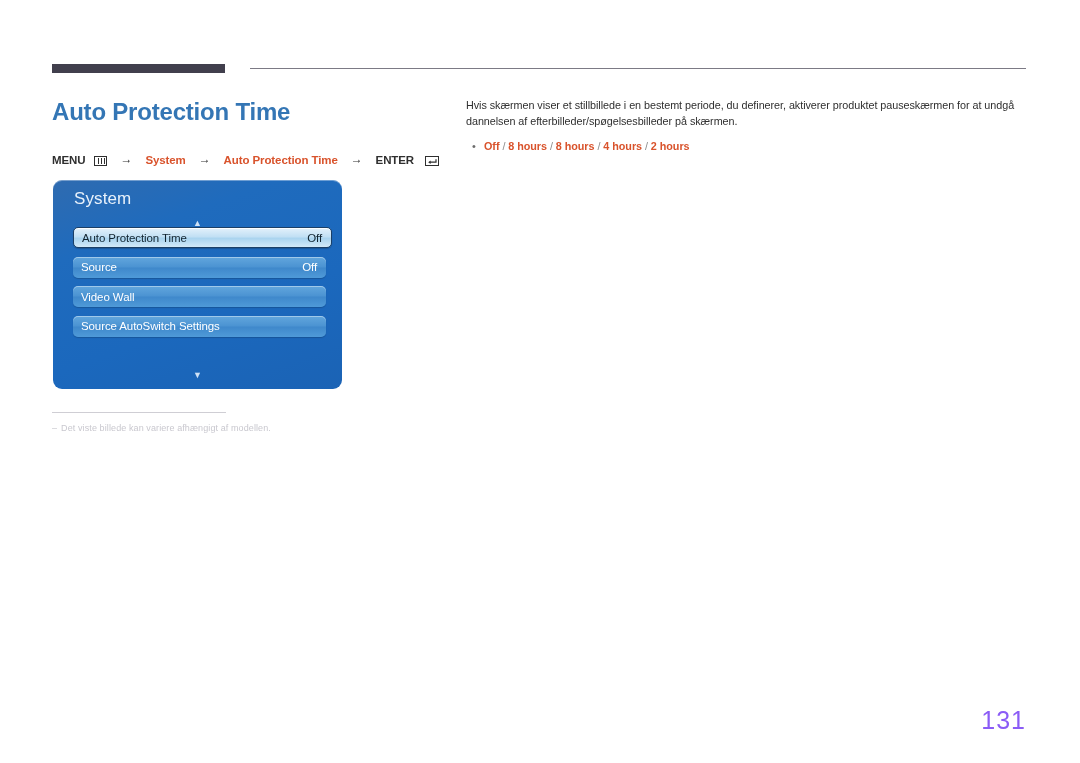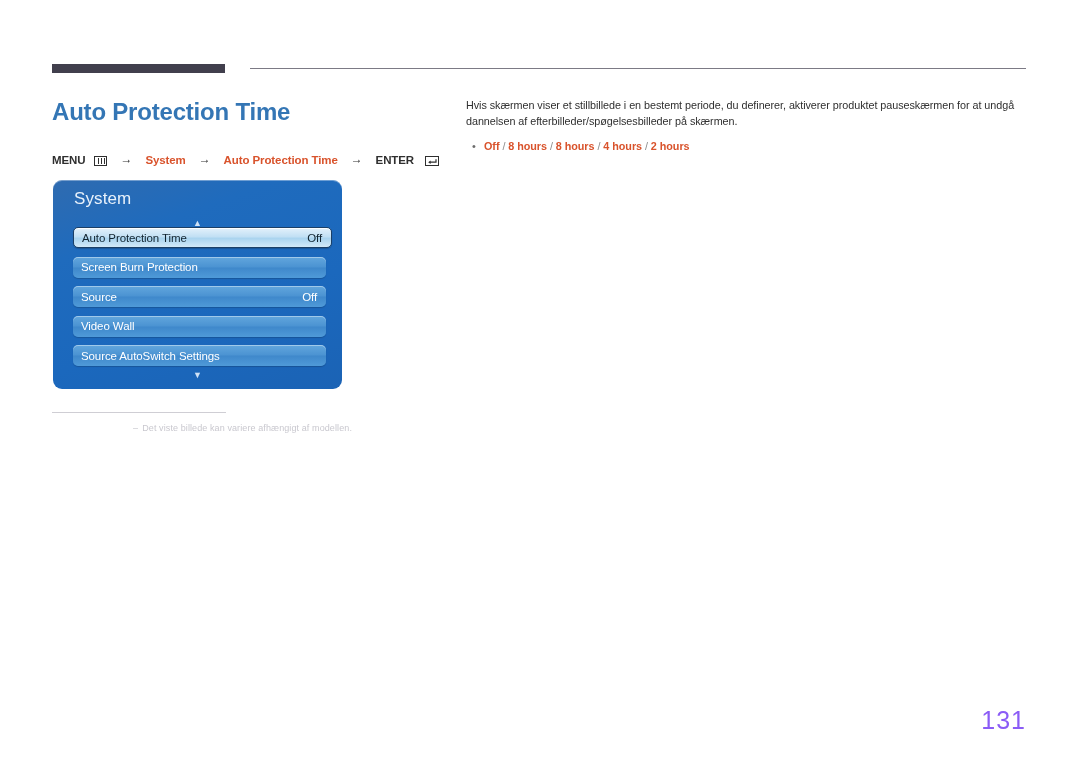--- a/index.html
+++ b/index.html
@@ -177,21 +177,20 @@
   }
   .osd-row.selected .label,
   .osd-row.selected .value { color: #10232f; }
 
   
   .footnote {
     position: absolute;
     left: 52px;
     top: 412px;
     width: 300px;
-    text-align: right;
   }
   .footnote .rule {
     width: 174px;
     height: 1px;
     background: #cfced4;
   }
   .footnote .note {
     margin-top: 10px;
     font-size: 9px;
     color: #c9c8cf;
@@ -285,23 +284,20 @@
 
 <div class="osd-panel">
   <div class="osd-title">System</div>
   <div class="osd-arrow up">▲</div>
   <div class="osd-list">
       <div class="osd-row selected">
         <span class="label">Auto Protection Time</span>
         <span class="value">Off</span>
       </div>
       <div class="osd-row">
-        <span class="label">Screen Burn Protection</span>
-      </div>
-      <div class="osd-row">
         <span class="label">Source</span>
         <span class="value">Off</span>
       </div>
       <div class="osd-row">
         <span class="label">Video Wall</span>
       </div>
       <div class="osd-row">
         <span class="label">Source AutoSwitch Settings</span>
       </div>
     </div>

